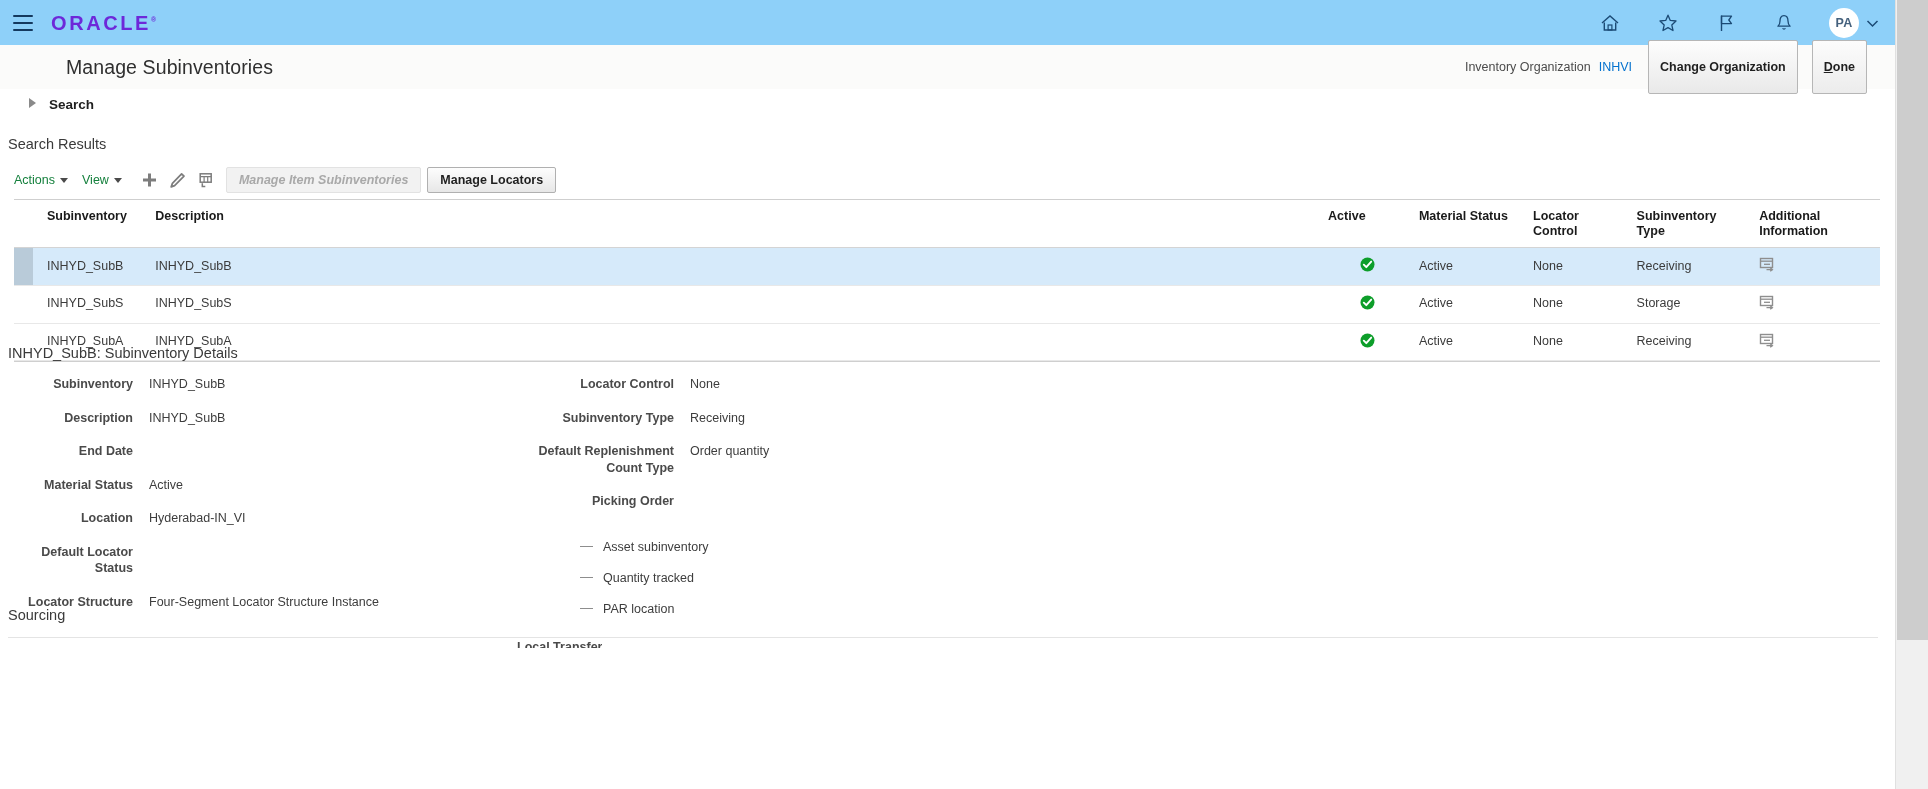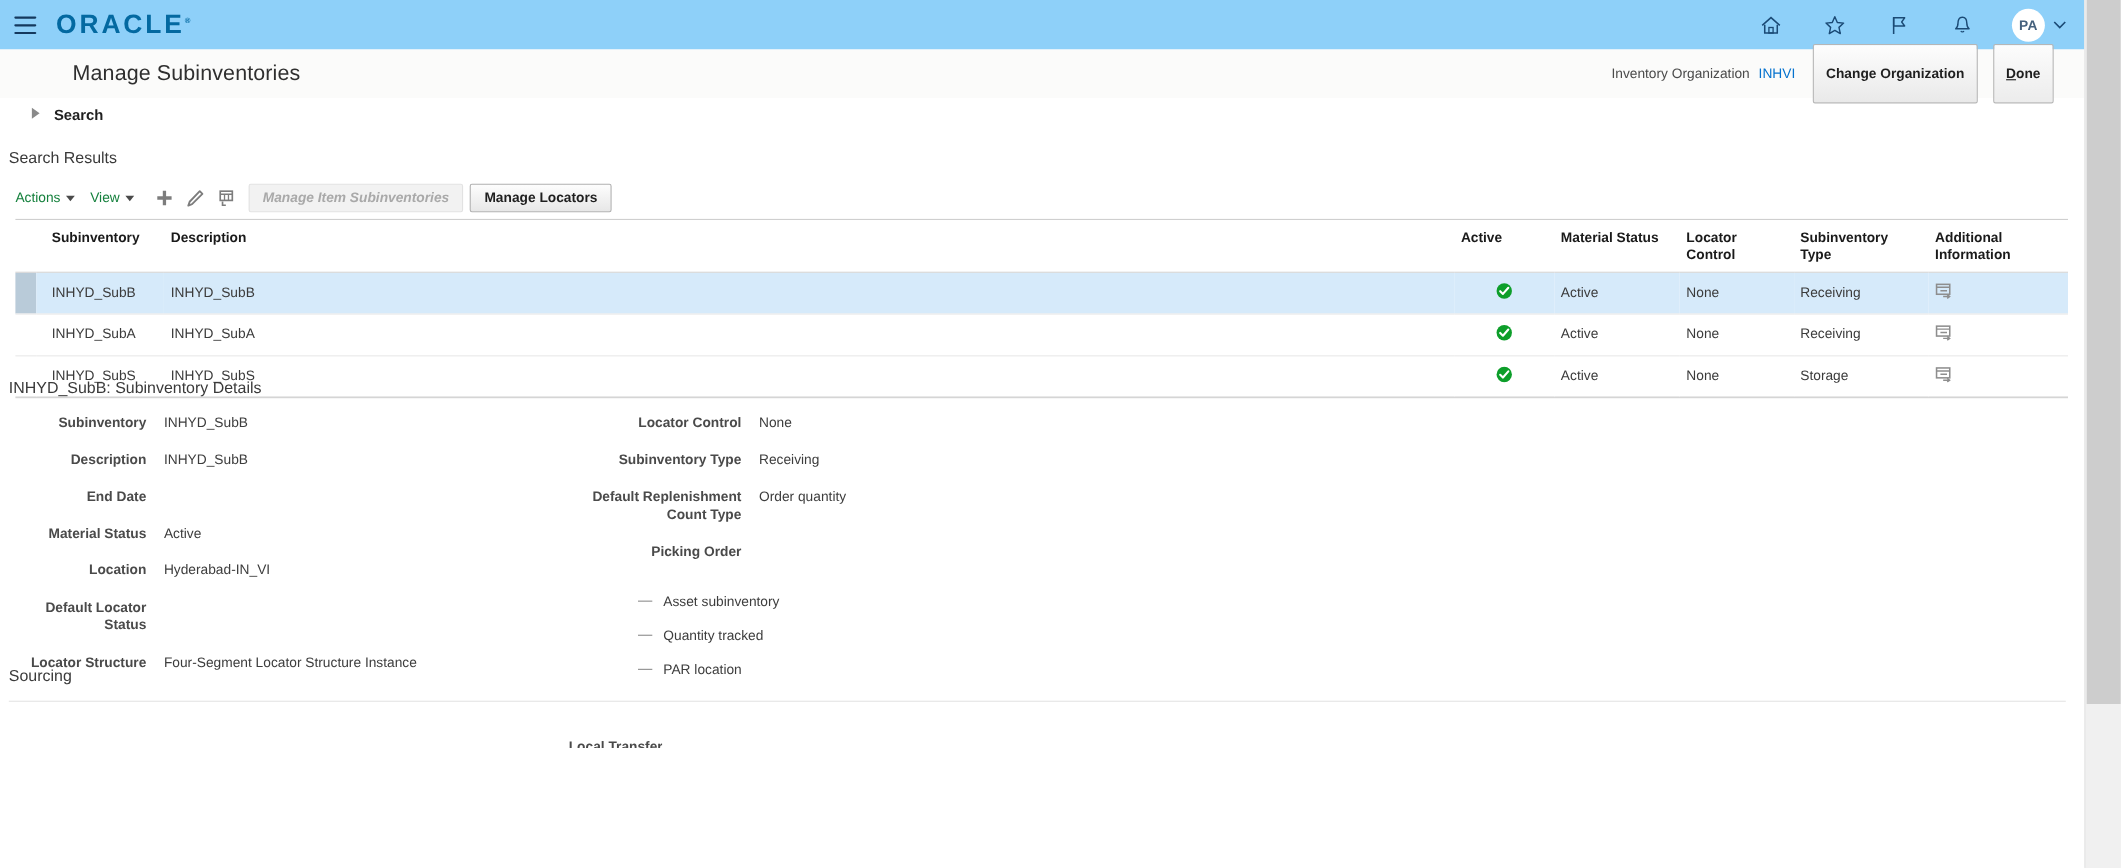--- a/index.html
+++ b/index.html
@@ -23,22 +23,22 @@
   }
   .hamburger {
     width: 20px; height: 16px; margin-left: 13px; margin-right: 18px;
     display: flex; flex-direction: column; justify-content: space-between;
     cursor: pointer;
   }
   .hamburger span { display:block; height: 2px; background: #14395e; border-radius: 1px; }
 
   .oracle-logo {
     font-family: "Liberation Sans", sans-serif;
-    font-size: 24px; font-weight: 700; letter-spacing: 2.6px;
-    color: #0369a1; line-height: 1; position: relative;
+    font-size: 20px; font-weight: 700; letter-spacing: 2.6px;
+    color: #6d28d9; line-height: 1; position: relative;
   }
   .oracle-logo::after {
     content: "\00AE"; font-size: 7px; vertical-align: super; letter-spacing: 0;
   }
 
   .header-right {
     margin-left: auto; display: flex; align-items: center; gap: 12px; padding-right: 16px;
   }
   .hicon {
     width: 46px; height: 45px; display: flex; align-items: center; justify-content: center;
@@ -205,21 +205,21 @@
 
   .sourcing-title {
     position: absolute; top: 607px; left: 8px; font-size: 14.5px; color: #3a3a3a; text-align: right;
   }
   .bottom-rule {
     position: absolute; top: 637px; left: 8px; width: 1870px; height: 1px; background: #e4e4e4;
   }
   .cutoff {
     position: absolute; top: 640px; left: 517px;
     font-size: 12.5px; color: #4a4a4a; font-weight: 700;
-    height: 8px; overflow: hidden; margin-top: 32px;
+    height: 8px; overflow: hidden;
   }
 
   
   .vscroll-outer {
     position: absolute; top: 0; right: 0; width: 33px; height: 789px;
     background: #f0f0f0; border-left: 1px solid #e0e0e0;
   }
   .vscroll-track {
     position: absolute; top: 0; left: 0; width: 33px; height: 789px;
     background: #f0f0f0;
@@ -381,20 +381,47 @@
                 <path d="M1.5 4.2 H13.5" stroke="#8e8e8e" stroke-width="1.3"></path>
                 <path d="M5 7.3 H11" stroke="#8e8e8e" stroke-width="1.3"></path>
                 <path d="M7.5 12.6 H13 M11.2 10.8 L13.4 12.6 L11.2 14.2" fill="none" stroke="#8e8e8e" stroke-width="1.3"></path>
               </svg>
             </span>
           </td>
         </tr>
 
         <tr class="row">
           <td class="handle"></td>
+          <td class="c-sub">INHYD_SubS</td>
+          <td class="c-desc">INHYD_SubS</td>
+          <td class="c-active">
+            <span class="check-circle">
+              <svg width="15" height="15" viewBox="0 0 15 15">
+                <circle cx="7.5" cy="7.5" r="7" fill="#0d9e2a"></circle>
+                <path d="M3.8 7.7 L6.3 10.2 L11.2 4.6" fill="none" stroke="#ffffff" stroke-width="1.9" stroke-linecap="round" stroke-linejoin="round"></path>
+              </svg>
+            </span>
+          </td>
+          <td class="c-mat">Active</td>
+          <td class="c-loc">None</td>
+          <td class="c-type">Storage</td>
+          <td class="c-add">
+            <span class="addl-icon">
+              <svg width="17" height="15" viewBox="0 0 17 15">
+                <rect x="1.5" y="1.5" width="12" height="9" fill="none" stroke="#8e8e8e" stroke-width="1.4"></rect>
+                <path d="M1.5 4.2 H13.5" stroke="#8e8e8e" stroke-width="1.3"></path>
+                <path d="M5 7.3 H11" stroke="#8e8e8e" stroke-width="1.3"></path>
+                <path d="M7.5 12.6 H13 M11.2 10.8 L13.4 12.6 L11.2 14.2" fill="none" stroke="#8e8e8e" stroke-width="1.3"></path>
+              </svg>
+            </span>
+          </td>
+        </tr>
+
+        <tr class="row">
+          <td class="handle"></td>
           <td class="c-sub">INHYD_SubA</td>
           <td class="c-desc">INHYD_SubA</td>
           <td class="c-active">
             <span class="check-circle">
               <svg width="15" height="15" viewBox="0 0 15 15">
                 <circle cx="7.5" cy="7.5" r="7" fill="#0d9e2a"></circle>
                 <path d="M3.8 7.7 L6.3 10.2 L11.2 4.6" fill="none" stroke="#ffffff" stroke-width="1.9" stroke-linecap="round" stroke-linejoin="round"></path>
               </svg>
             </span>
           </td>
@@ -406,47 +433,20 @@
               <svg width="17" height="15" viewBox="0 0 17 15">
                 <rect x="1.5" y="1.5" width="12" height="9" fill="none" stroke="#8e8e8e" stroke-width="1.4"></rect>
                 <path d="M1.5 4.2 H13.5" stroke="#8e8e8e" stroke-width="1.3"></path>
                 <path d="M5 7.3 H11" stroke="#8e8e8e" stroke-width="1.3"></path>
                 <path d="M7.5 12.6 H13 M11.2 10.8 L13.4 12.6 L11.2 14.2" fill="none" stroke="#8e8e8e" stroke-width="1.3"></path>
               </svg>
             </span>
           </td>
         </tr>
 
-        <tr class="row">
-          <td class="handle"></td>
-          <td class="c-sub">INHYD_SubS</td>
-          <td class="c-desc">INHYD_SubS</td>
-          <td class="c-active">
-            <span class="check-circle">
-              <svg width="15" height="15" viewBox="0 0 15 15">
-                <circle cx="7.5" cy="7.5" r="7" fill="#0d9e2a"></circle>
-                <path d="M3.8 7.7 L6.3 10.2 L11.2 4.6" fill="none" stroke="#ffffff" stroke-width="1.9" stroke-linecap="round" stroke-linejoin="round"></path>
-              </svg>
-            </span>
-          </td>
-          <td class="c-mat">Active</td>
-          <td class="c-loc">None</td>
-          <td class="c-type">Storage</td>
-          <td class="c-add">
-            <span class="addl-icon">
-              <svg width="17" height="15" viewBox="0 0 17 15">
-                <rect x="1.5" y="1.5" width="12" height="9" fill="none" stroke="#8e8e8e" stroke-width="1.4"></rect>
-                <path d="M1.5 4.2 H13.5" stroke="#8e8e8e" stroke-width="1.3"></path>
-                <path d="M5 7.3 H11" stroke="#8e8e8e" stroke-width="1.3"></path>
-                <path d="M7.5 12.6 H13 M11.2 10.8 L13.4 12.6 L11.2 14.2" fill="none" stroke="#8e8e8e" stroke-width="1.3"></path>
-              </svg>
-            </span>
-          </td>
-        </tr>
-
       </tbody>
     </table>
   </div>
 
   <div class="details-title">INHYD_SubB: Subinventory Details</div>
 
   <div class="details">
 
     <div class="dcol left">
       <div class="frow">

